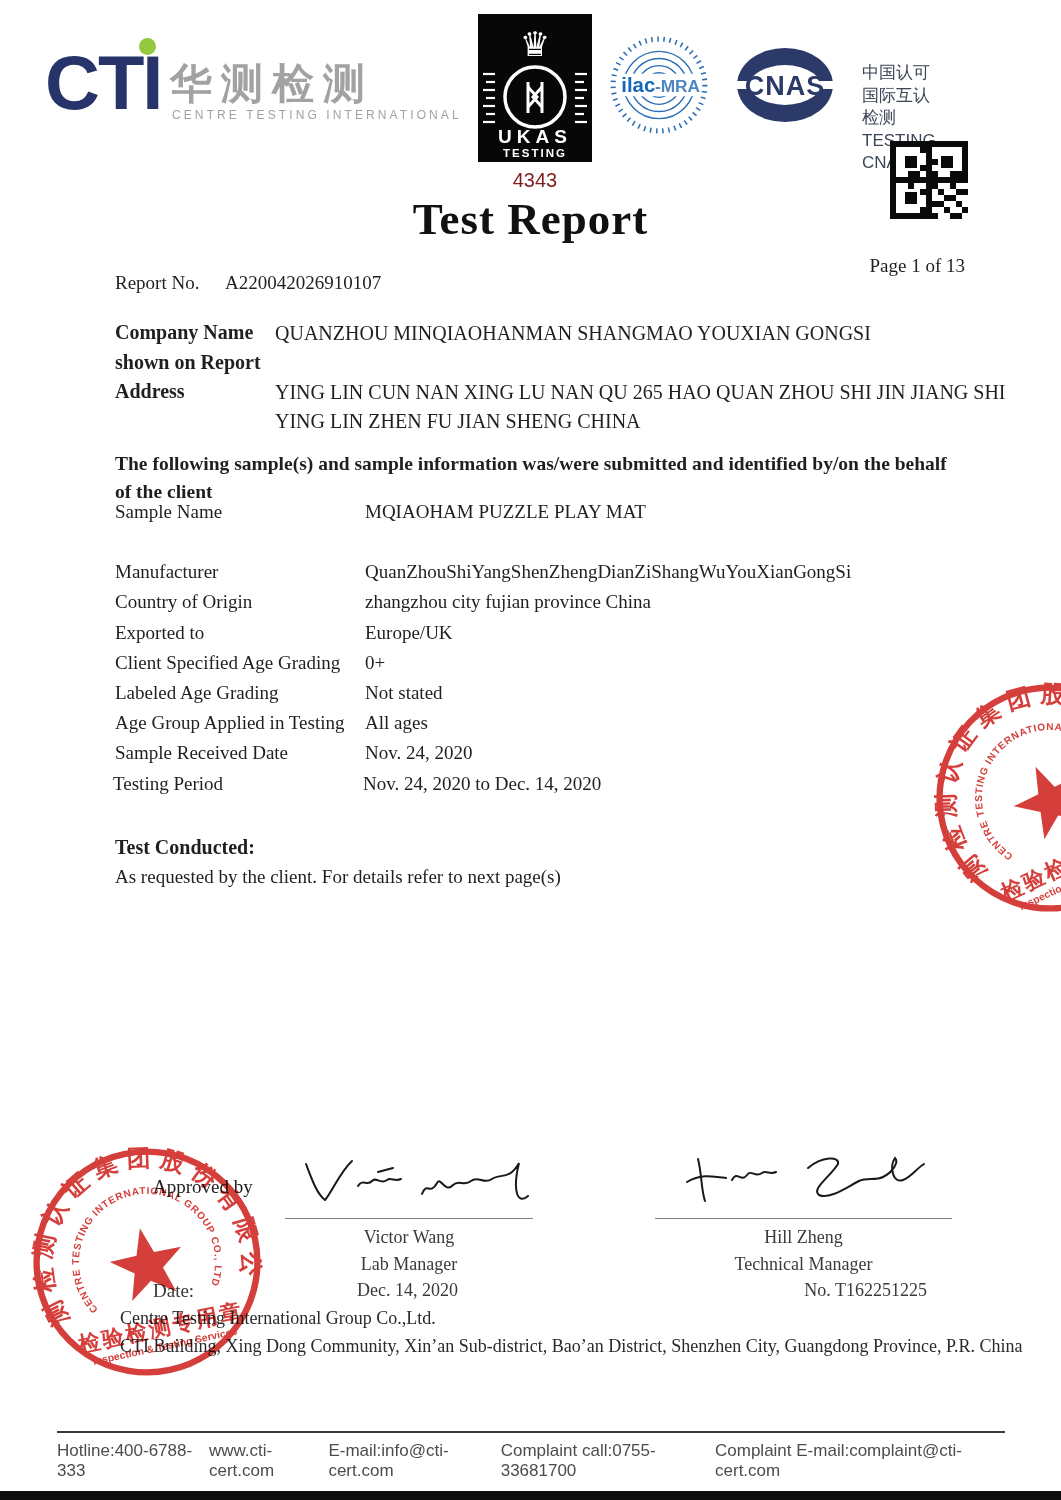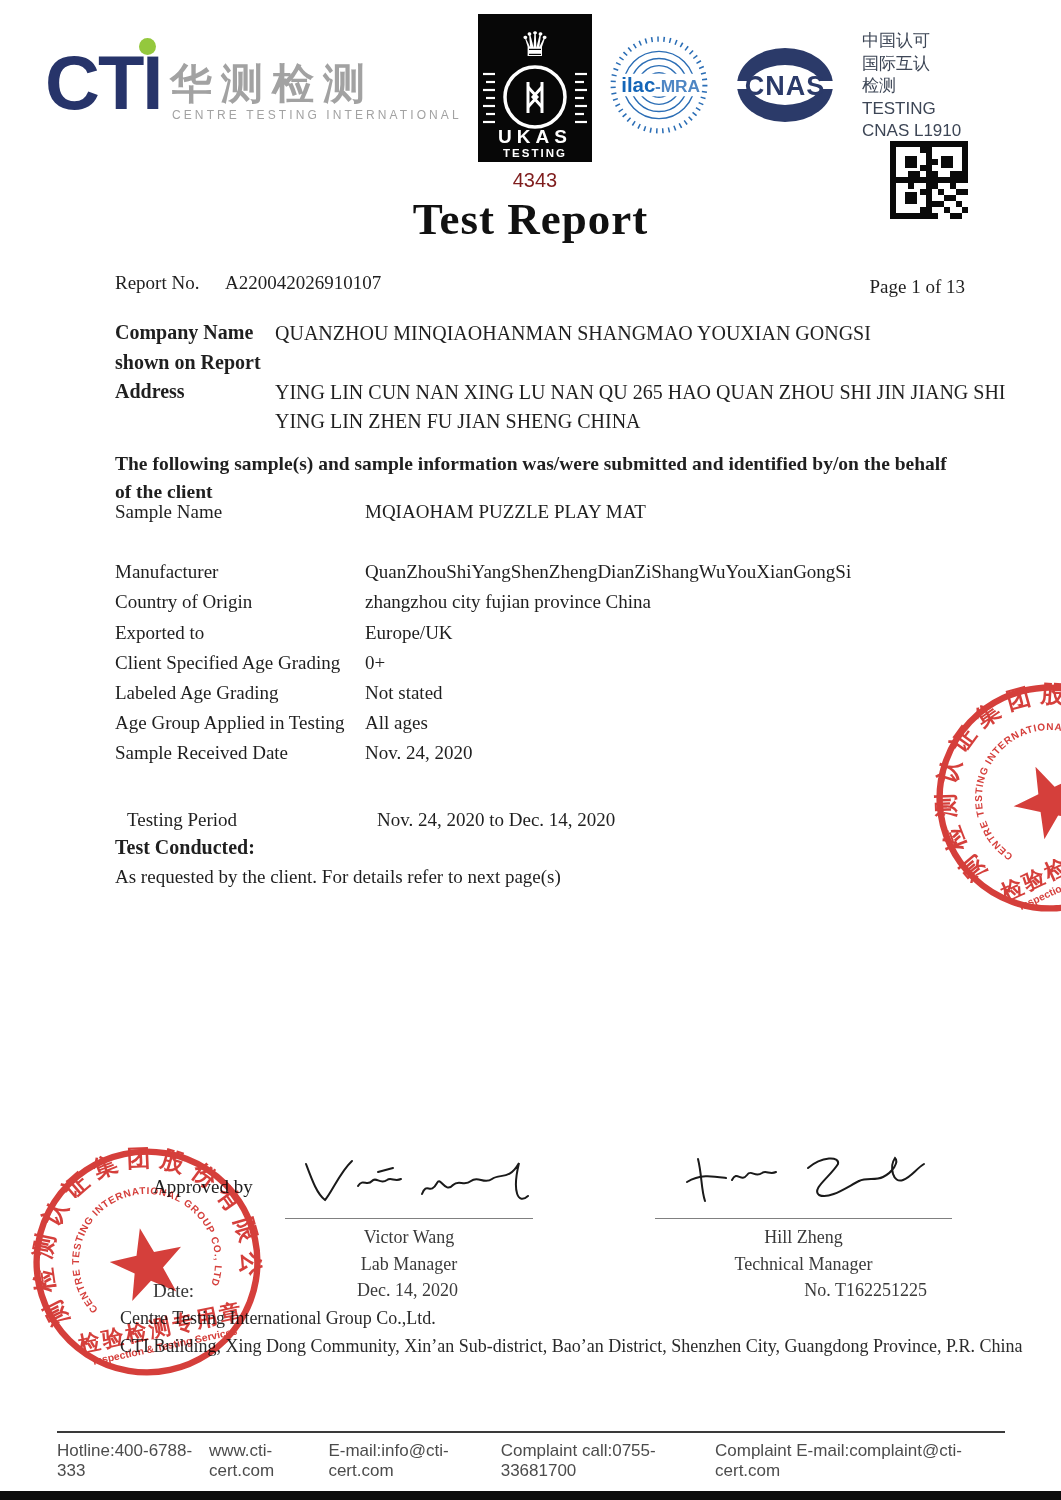--- a/index.html
+++ b/index.html
@@ -10,21 +10,21 @@
   .b{font-weight:bold;}
   
   .cti-word{font-family:"Liberation Sans",sans-serif;font-weight:bold;font-size:76px;
             letter-spacing:-2px;color:#27346a;line-height:1;}
   .cti-dot{width:17px;height:17px;border-radius:50%;background:#94c83d;}
   .cti-cn{font-family:"Liberation Sans",sans-serif;font-size:42px;font-weight:600;
           color:#a2a2a2;letter-spacing:9px;line-height:1;}
   .cti-sub{font-family:"Liberation Sans",sans-serif;font-size:12px;color:#a2a2a2;
            letter-spacing:3.1px;}
   
-  .accr{font-family:"Liberation Sans",sans-serif;font-size:17px;line-height:22.5px;color:#3d4656;}
+  .accr{font-family:"Liberation Sans",sans-serif;font-size:17px;line-height:22.5px;color:#3d4656;margin-top:32px;}
   .ukas-num{font-family:"Liberation Sans",sans-serif;font-size:20px;color:#7f1d1d;text-align:center;}
   
   .title{font-size:45px;font-weight:bold;text-align:center;letter-spacing:1px;color:#111;}
   .body-t{font-size:19px;}
   .body-t20{font-size:20px;}
   .intro{font-size:19.5px;font-weight:bold;line-height:28px;}
   .trow .tl{display:inline-block;width:250px;vertical-align:top;}
   .sig-line{border-top:1px solid #808080;height:0;}
   .sig-name{font-size:18px;color:#3a3a3a;text-align:center;}
   .muted{color:#3a3a3a;}
@@ -200,21 +200,21 @@
         <rect x="51" y="15" width="12" height="12"></rect>
         <rect x="15" y="51" width="12" height="12"></rect>
       </g>
     </svg>
   </div>
 
   <div class="abs title" style="left:0;top:193px;width:1061px;">Test Report</div>
 
   <div class="abs body-t nowrap" style="left:115px;top:272px;">Report No.</div>
   <div class="abs body-t nowrap" style="left:225px;top:272px;">A220042026910107</div>
-  <div class="abs body-t nowrap" style="left:855px;top:276px;width:110px;text-align:right;">Page 1 of 13</div>
+  <div class="abs body-t nowrap" style="left:855px;top:255px;width:110px;text-align:right;">Page 1 of 13</div>
 
   <div class="abs body-t20 b nowrap" style="left:115px;top:321px;">Company Name</div>
   <div class="abs body-t20 nowrap" style="left:275px;top:322px;">QUANZHOU MINQIAOHANMAN SHANGMAO YOUXIAN GONGSI</div>
   <div class="abs body-t20 b nowrap" style="left:115px;top:351px;">shown on Report</div>
   <div class="abs body-t20 b nowrap" style="left:115px;top:380px;">Address</div>
   <div class="abs body-t20 nowrap" style="left:275px;top:381px;">YING LIN CUN NAN XING LU NAN QU 265 HAO QUAN ZHOU SHI JIN JIANG SHI</div>
   <div class="abs body-t20 nowrap" style="left:275px;top:410px;">YING LIN ZHEN FU JIAN SHENG CHINA</div>
 
   <div class="abs intro" style="left:115px;top:450px;width:838px;">The following sample(s) and sample information was/were submitted and identified by/on the behalf of the client</div>
 
@@ -235,21 +235,21 @@
   </div>
   <div class="abs body-t trow nowrap" style="left:115px;top:712px;">
     <span class="tl">Age Group Applied in Testing</span><span>All ages</span>
   </div>
   <div class="abs body-t trow nowrap" style="left:115px;top:682px;">
     <span class="tl">Labeled Age Grading</span><span>Not stated</span>
   </div>
   <div class="abs body-t trow nowrap" style="left:115px;top:742px;">
     <span class="tl">Sample Received Date</span><span>Nov. 24, 2020</span>
   </div>
-  <div class="abs body-t trow nowrap" style="left:127px;top:773px;margin-top:36px;">
+  <div class="abs body-t trow nowrap" style="left:113px;top:773px;">
     <span class="tl">Testing Period</span><span>Nov. 24, 2020 to Dec. 14, 2020</span>
   </div>
 
   <div class="abs body-t20 b nowrap" style="left:115px;top:836px;">Test Conducted:</div>
   <div class="abs body-t nowrap" style="left:115px;top:866px;">As requested by the client. For details refer to next page(s)</div>
 
   <div class="abs body-t nowrap" style="left:153px;top:1176px;">Approved by</div>
 
   <svg class="abs" style="left:298px;top:1152px;" width="235" height="68" viewBox="0 0 235 68">
     <g fill="none" stroke="#1a1a1a" stroke-width="2" stroke-linecap="round">

